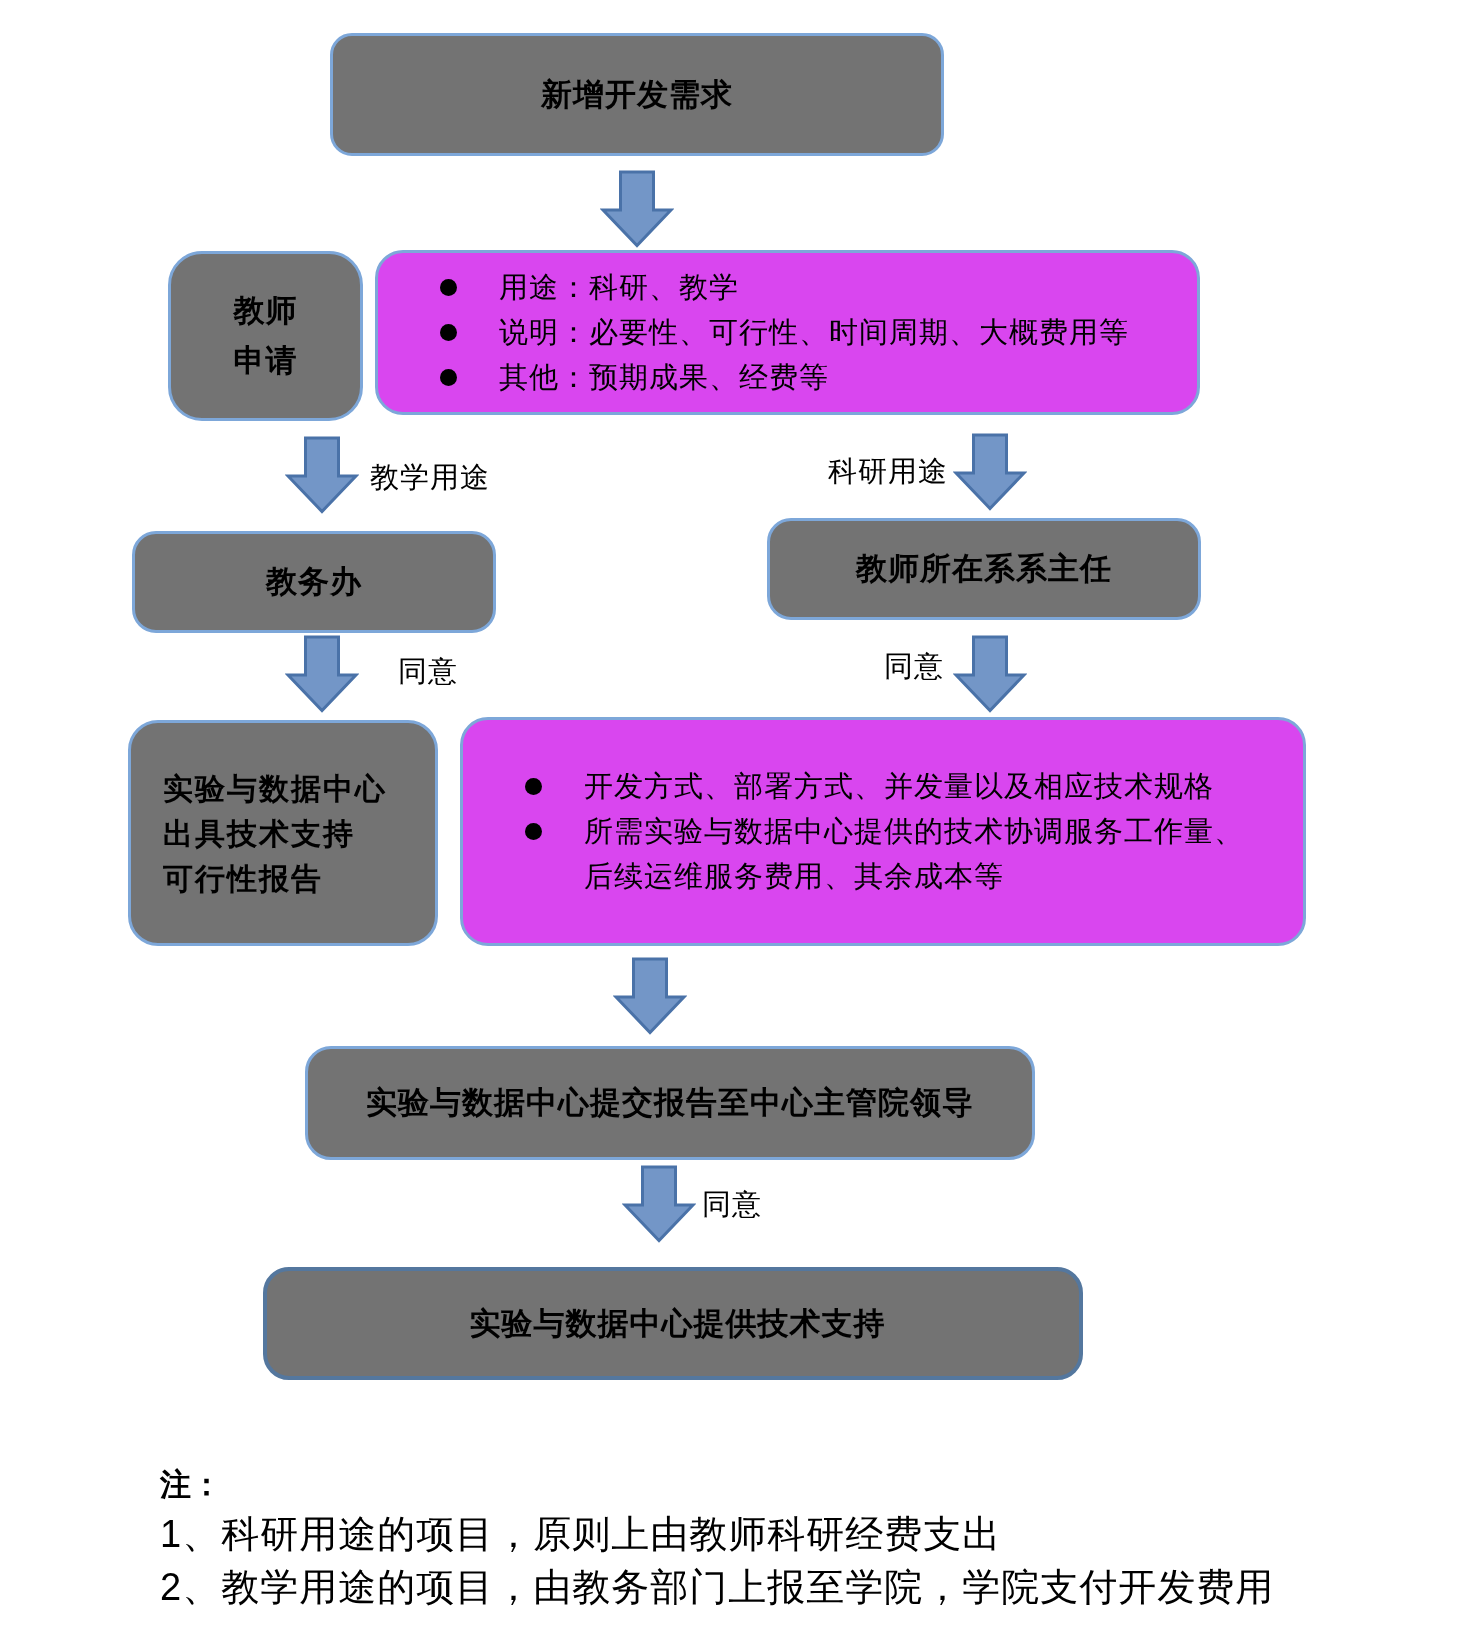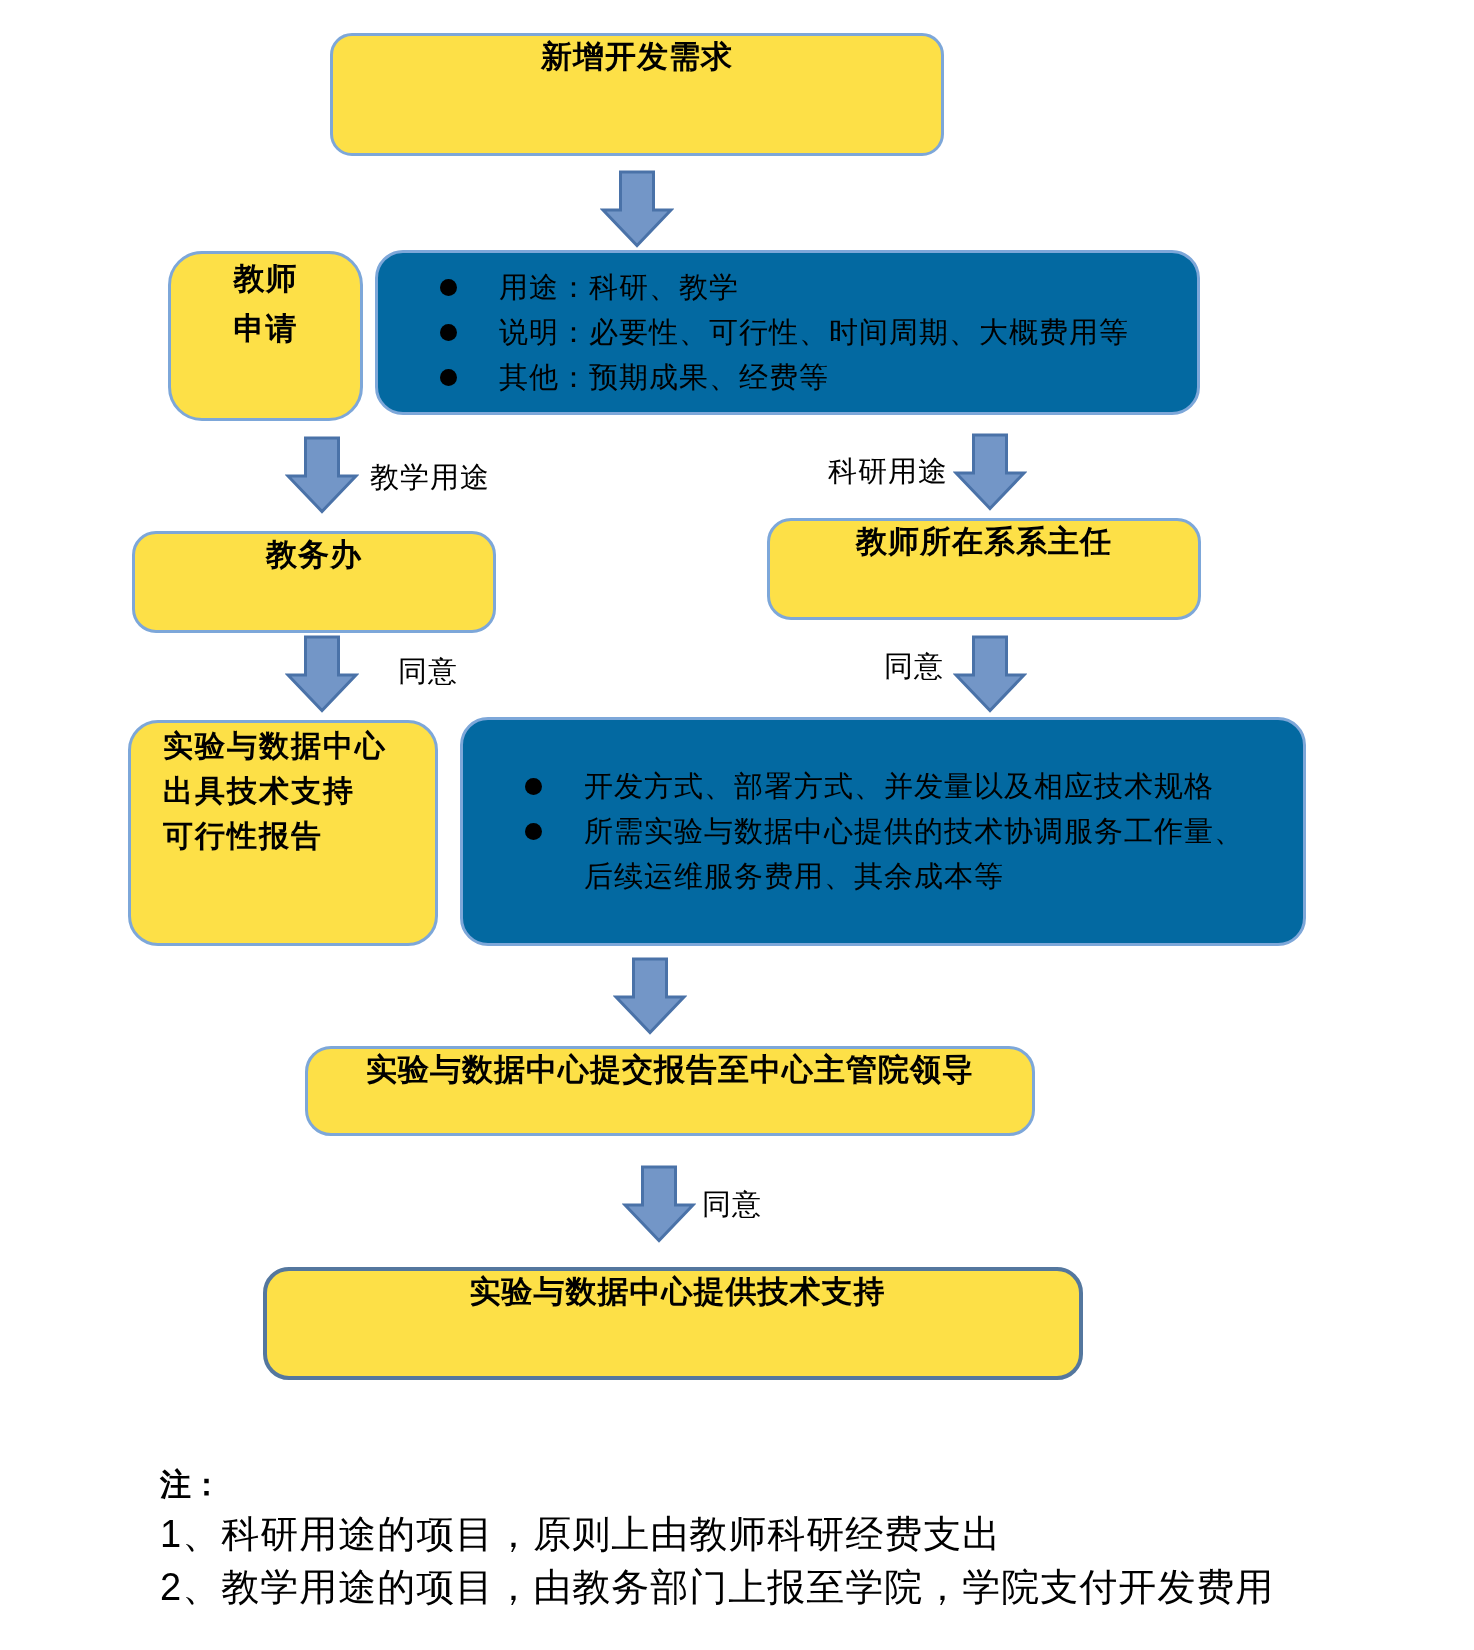--- a/index.html
+++ b/index.html
@@ -9,31 +9,31 @@
     --arrow-stroke:#4a72a8;
     --ink:#000000;
   }
   *{margin:0;padding:0;box-sizing:border-box;}
   html,body{background:#ffffff;}
   body{font-family:"Liberation Sans",sans-serif;color:var(--ink);}
   .page{position:relative;width:1474px;height:1650px;background:#ffffff;overflow:hidden;}
 
   .box{
     position:absolute;
-    background:#fde047;
+    background:#737373;
     border:3px solid var(--border-light);
-    display:flex;justify-content:center;
+    display:flex;align-items:center;justify-content:center;
   }
   .box--dark{border-color:var(--border-dark);border-width:4px;padding-left:9px;}
   .box__title{font-weight:bold;font-size:31px;text-align:center;letter-spacing:1px;}
   .box__lines{font-weight:bold;font-size:31px;text-align:center;line-height:50px;letter-spacing:1px;}
   .box__lines--left{text-align:left;font-size:30px;line-height:45px;letter-spacing:2px;}
 
   .bullets{
-    position:absolute;background:#0369a1;
+    position:absolute;background:#d946ef;
     border:3px solid var(--border-light);
     display:flex;flex-direction:column;justify-content:center;
     padding:6px 20px 6px 62px;
   }
   .bullet-row{display:flex;align-items:flex-start;font-size:29px;line-height:45px;letter-spacing:1px;}
   .bullet-row__dot{
     flex:none;width:17px;height:17px;border-radius:50%;
     background:#000;margin:14px 42px 0 0;
   }
   .bullet-row__text{max-width:660px;}
@@ -138,21 +138,21 @@
       <span class="bullet-row__text">所需实验与数据中心提供的技术协调服务工作量、后续运维服务费用、其余成本等</span>
     </div>
   </div>
 
   <div class="arrow" style="left:613px;top:957px;">
     <svg viewBox="0 0 74 78">
         <path d="M20.5 2 H53.5 V40 H71 L37 75.5 L3 40 H20.5 Z" fill="#7396c7" stroke="#4a72a8" stroke-width="3"></path>
       </svg>
   </div>
 
-  <div class="box" style="left:305px;top:1046px;width:730px;height:90px;border-radius:26px;">
+  <div class="box" style="left:305px;top:1046px;width:730px;height:114px;border-radius:26px;">
     <div class="box__title">实验与数据中心提交报告至中心主管院领导</div>
   </div>
 
   <div class="arrow" style="left:622px;top:1165px;">
     <svg viewBox="0 0 74 78">
         <path d="M20.5 2 H53.5 V40 H71 L37 75.5 L3 40 H20.5 Z" fill="#7396c7" stroke="#4a72a8" stroke-width="3"></path>
       </svg>
   </div>
   <span class="edge-label" style="left:702px;top:1186px;">同意</span>
 

